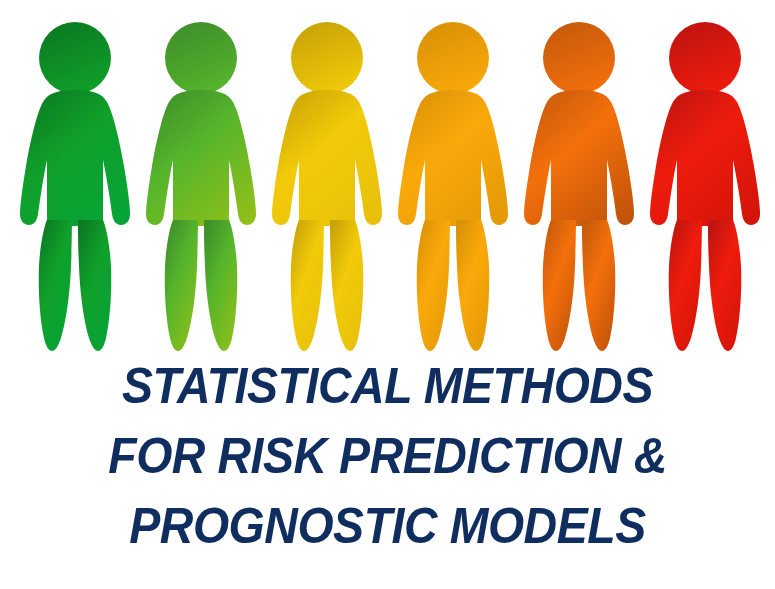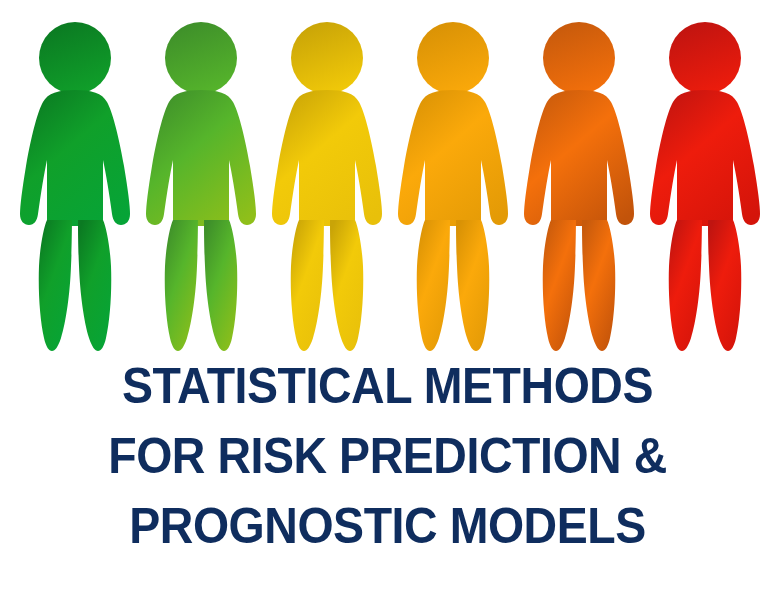--- a/index.html
+++ b/index.html
@@ -45,20 +45,21 @@
     overflow: visible;
   }
 
   
   #title-block {
     position: absolute;
     left: 0;
     top: 350px;
     width: 775px;
     text-align: center;
+    font-style: italic;
   }
 
   .title-line {
     display: block;
     font-family: "Liberation Sans Narrow", "Liberation Sans", "DejaVu Sans", sans-serif;
     font-weight: bold;
     font-size: 50px;
     line-height: 1.0;
     letter-spacing: -0.5px;
     color: #0F2D5E;

